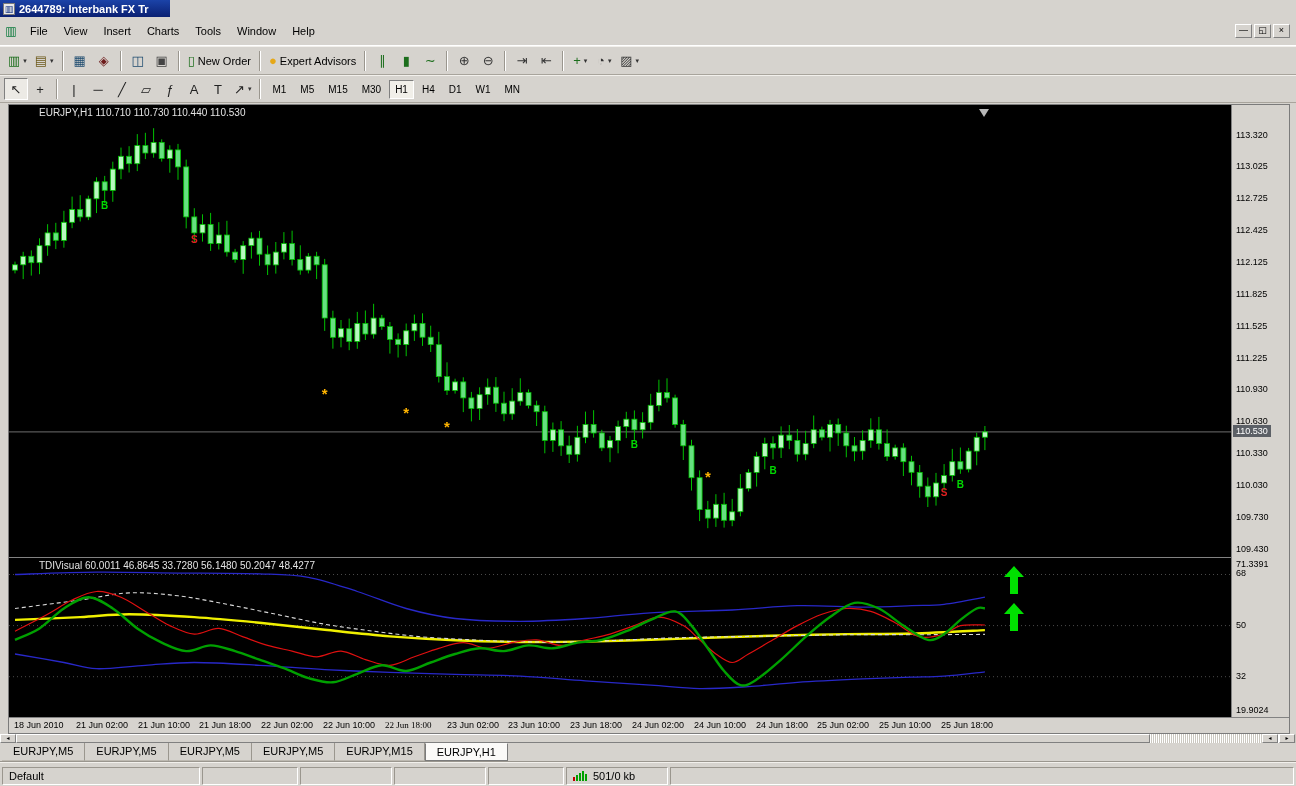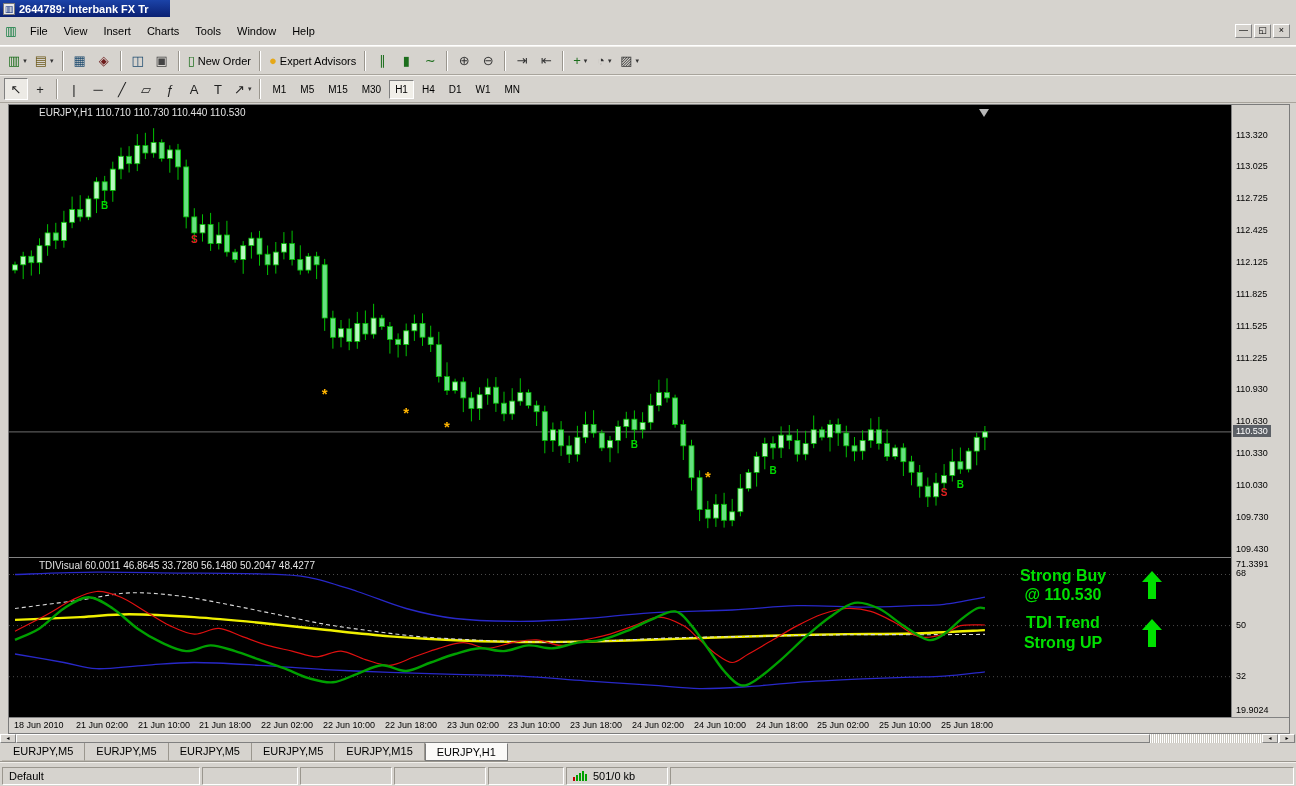--- a/index.html
+++ b/index.html
@@ -493,33 +493,25 @@
         <path d="M6.0 16.5C19.6 16.1 60.3 14.4 87.5 14.2C114.7 14.0 141.8 14.8 169.0 15.1C196.2 15.3 228.8 15.2 250.5 15.9C272.2 16.6 283.1 16.4 299.4 19.3C315.7 22.2 332.0 28.3 348.3 33.5C364.6 38.7 380.9 46.0 397.2 50.5C413.5 55.0 427.1 58.3 446.1 60.5C465.1 62.6 489.6 63.3 511.3 63.3C533.0 63.3 554.8 61.9 576.5 60.5C598.2 59.1 617.3 56.2 641.7 54.8C666.2 53.4 698.8 53.1 723.2 52.0C747.7 50.8 766.7 48.2 788.4 47.7C810.1 47.2 834.6 49.1 853.6 49.1C872.6 49.1 888.9 48.2 902.5 47.7C916.1 47.2 922.9 47.7 935.1 46.3C947.3 44.9 969.1 40.4 975.9 39.2" fill="none" stroke="#2828c8" stroke-width="1.3"></path>
         <path d="M6.0 96.0C14.2 97.4 41.3 102.0 54.9 104.5C68.5 106.9 73.9 110.2 87.5 110.7C101.1 111.2 120.1 108.3 136.4 107.3C152.7 106.3 166.3 104.5 185.3 104.5C204.3 104.5 228.8 106.1 250.5 107.3C272.2 108.5 294.0 110.4 315.7 111.6C337.4 112.7 359.2 113.6 380.9 114.4C402.6 115.2 424.4 115.8 446.1 116.4C467.8 117.0 489.6 117.0 511.3 118.1C533.0 119.2 554.8 121.4 576.5 122.9C598.2 124.4 622.7 125.9 641.7 127.2C660.7 128.5 674.3 130.3 690.6 130.6C706.9 130.8 723.2 129.6 739.5 128.6C755.8 127.6 769.4 125.6 788.4 124.3C807.4 123.1 834.6 121.8 853.6 120.9C872.6 120.1 888.9 119.7 902.5 119.2C916.1 118.8 922.9 119.0 935.1 118.1C947.3 117.2 969.1 114.5 975.9 113.8" fill="none" stroke="#2828c8" stroke-width="1.3"></path>
         <path d="M6.0 61.9C16.9 61.4 52.2 60.0 71.2 59.1C90.2 58.1 101.1 56.2 120.1 56.2C139.1 56.2 163.6 57.6 185.3 59.1C207.0 60.5 228.8 62.6 250.5 64.7C272.2 66.9 294.0 69.6 315.7 71.8C337.4 74.1 359.2 76.6 380.9 78.4C402.6 80.1 424.4 81.4 446.1 82.3C467.8 83.3 489.6 83.8 511.3 84.0C533.0 84.2 554.8 83.8 576.5 83.5C598.2 83.1 620.0 82.4 641.7 81.8C663.4 81.1 685.2 80.2 706.9 79.5C728.6 78.8 750.4 78.1 772.1 77.5C793.8 76.9 815.6 76.4 837.3 76.1C859.0 75.8 879.4 76.2 902.5 75.5C925.6 74.9 963.6 72.7 975.9 72.1" fill="none" stroke="#f0f000" stroke-width="2.4"></path>
         <path d="M6.0 50.5C16.9 49.1 52.2 44.6 71.2 42.0C90.2 39.4 103.8 35.6 120.1 34.9C136.4 34.2 152.7 35.9 169.0 37.8C185.3 39.7 201.6 43.2 217.9 46.3C234.2 49.4 250.5 52.9 266.8 56.2C283.1 59.5 299.4 63.3 315.7 66.2C332.0 69.0 348.3 71.1 364.6 73.2C380.9 75.4 397.2 77.5 413.5 78.9C429.8 80.3 446.1 81.0 462.4 81.8C478.7 82.6 495.0 83.4 511.3 83.7C527.6 84.1 543.9 84.3 560.2 84.0C576.5 83.8 592.8 83.0 609.1 82.3C625.4 81.7 641.7 80.6 658.0 80.1C674.3 79.5 690.6 79.3 706.9 78.9C723.2 78.6 739.5 78.4 755.8 78.1C772.1 77.8 788.4 77.5 804.7 77.2C821.0 77.0 834.6 76.7 853.6 76.7C872.6 76.6 898.4 76.7 918.8 76.7C939.2 76.6 966.3 76.4 975.9 76.4" fill="none" stroke="#d8d8d8" stroke-width="1.1" stroke-dasharray="4 3"></path>
         <path d="M6.0 73.2C11.4 70.4 29.1 61.4 38.6 56.2C48.1 51.0 54.9 45.8 63.1 42.0C71.2 38.2 79.3 34.0 87.5 33.5C95.7 33.0 103.8 35.9 112.0 39.2C120.1 42.5 128.3 48.6 136.4 53.4C144.6 58.1 152.7 63.8 160.8 67.6C169.0 71.4 177.2 75.6 185.3 76.1C193.5 76.6 201.6 69.9 209.8 70.4C217.9 70.9 226.1 76.1 234.2 78.9C242.4 81.8 250.5 85.1 258.6 87.4C266.8 89.8 275.0 91.2 283.1 93.1C291.3 95.0 299.4 98.8 307.6 98.8C315.7 98.8 323.9 92.6 332.0 93.1C340.1 93.6 348.3 99.3 356.4 101.6C364.6 104.0 372.8 107.8 380.9 107.3C389.1 106.8 397.2 101.6 405.4 98.8C413.5 96.0 421.7 92.6 429.8 90.3C437.9 87.9 446.1 84.6 454.3 84.6C462.4 84.6 470.6 90.3 478.7 90.3C486.9 90.3 495.0 86.0 503.2 84.6C511.3 83.2 519.5 81.3 527.6 81.8C535.8 82.2 543.9 87.4 552.1 87.4C560.2 87.4 568.4 83.7 576.5 81.8C584.6 79.9 592.8 78.5 601.0 76.1C609.1 73.7 617.3 70.4 625.4 67.6C633.5 64.7 641.7 59.1 649.9 59.1C658.0 59.1 667.5 63.8 674.3 67.6C681.1 71.4 685.2 77.0 690.6 81.8C696.0 86.5 701.5 92.2 706.9 96.0C712.3 99.7 717.8 104.5 723.2 104.5C728.6 104.5 732.7 99.7 739.5 96.0C746.3 92.2 755.8 86.5 764.0 81.8C772.1 77.0 780.3 71.8 788.4 67.6C796.6 63.3 804.7 59.1 812.9 56.2C821.0 53.4 829.2 51.0 837.3 50.5C845.5 50.1 853.6 51.0 861.8 53.4C869.9 55.7 878.1 60.5 886.2 64.7C894.4 69.0 902.5 77.0 910.7 78.9C918.8 80.8 928.3 78.0 935.1 76.1C941.9 74.2 944.6 69.1 951.4 67.6C958.2 66.1 971.8 67.1 975.9 67.0" fill="none" stroke="#e01010" stroke-width="1.2"></path>
         <path d="M6.0 81.8C10.1 79.9 22.3 75.6 30.5 70.4C38.6 65.2 46.8 55.7 54.9 50.5C63.1 45.3 71.2 39.2 79.4 39.2C87.5 39.2 95.7 45.3 103.8 50.5C112.0 55.7 120.1 64.7 128.3 70.4C136.4 76.1 144.6 80.8 152.7 84.6C160.9 88.4 169.0 92.6 177.2 93.1C185.3 93.6 193.5 87.4 201.6 87.4C209.8 87.4 217.9 90.8 226.1 93.1C234.2 95.5 242.3 98.8 250.5 101.6C258.6 104.5 266.8 107.1 274.9 110.1C283.1 113.2 291.3 117.7 299.4 120.1C307.6 122.4 315.7 125.0 323.9 124.3C332.0 123.6 340.2 118.7 348.3 115.8C356.4 113.0 364.6 107.8 372.8 107.3C380.9 106.8 389.1 113.5 397.2 113.0C405.4 112.5 413.5 107.3 421.7 104.5C429.8 101.6 438.0 98.3 446.1 96.0C454.3 93.6 462.4 90.8 470.6 90.3C478.7 89.8 486.9 93.6 495.0 93.1C503.1 92.6 511.3 87.9 519.5 87.4C527.6 87.0 535.8 90.8 543.9 90.3C552.0 89.8 560.2 86.0 568.4 84.6C576.5 83.2 584.7 83.7 592.8 81.8C601.0 79.9 609.1 76.6 617.3 73.2C625.4 69.9 633.6 65.2 641.7 61.9C649.9 58.6 659.4 52.4 666.1 53.4C672.9 54.3 677.0 61.4 682.5 67.6C687.9 73.7 693.3 82.7 698.8 90.3C704.2 97.8 709.6 106.8 715.1 113.0C720.5 119.1 725.9 125.8 731.4 127.2C736.8 128.6 740.9 125.8 747.6 121.5C754.4 117.2 764.0 108.7 772.1 101.6C780.3 94.5 788.4 86.0 796.6 78.9C804.7 71.8 812.9 64.7 821.0 59.1C829.1 53.4 837.3 46.3 845.5 44.9C853.6 43.4 861.8 46.8 869.9 50.5C878.1 54.3 886.2 62.4 894.4 67.6C902.5 72.8 912.0 80.3 918.8 81.8C925.6 83.2 929.7 79.4 935.1 76.1C940.5 72.8 946.0 66.2 951.4 61.9C956.8 57.6 963.6 52.5 967.7 50.5C971.8 48.6 974.5 50.3 975.9 50.3" fill="none" stroke="#00a000" stroke-width="2.4"></path>
       </svg>
     <div class="chart-info">TDIVisual 60.0011 46.8645 33.7280 56.1480 50.2047 48.4277</div>
     <div class="tdi-signal">
       <div class="sig-row">
-        <div class="sig-text">
-          <div>Strong Buy</div>
-          <div>@ 110.530</div>
-        </div>
         <svg class="sig-arrow" width="20" height="28" viewBox="0 0 20 28">
           <path d="M10 0 L20 11 L14 11 L14 28 L6 28 L6 11 L0 11 Z" fill="#00e000"></path>
         </svg>
       </div>
       <div class="sig-row">
-        <div class="sig-text">
-          <div>TDI Trend</div>
-          <div>Strong UP</div>
-        </div>
         <svg class="sig-arrow" width="20" height="28" viewBox="0 0 20 28">
           <path d="M10 0 L20 11 L14 11 L14 28 L6 28 L6 11 L0 11 Z" fill="#00e000"></path>
         </svg>
       </div>
     </div>
   </div>
 
   <div class="axis-col">
     <div class="price-tag" style="top: 320px;">110.530</div>
   <div class="axis-label" style="top: 25px;">113.320</div>
@@ -543,21 +535,21 @@
       <div class="axis-label" style="top: 600px;">19.9024</div>
     </div>
 
   <div class="time-row">
       <div class="time-label" style="left: 5px;">18 Jun 2010</div>
       <div class="time-label" style="left: 67px;">21 Jun 02:00</div>
       <div class="time-label" style="left: 129px;">21 Jun 10:00</div>
       <div class="time-label" style="left: 190px;">21 Jun 18:00</div>
       <div class="time-label" style="left: 252px;">22 Jun 02:00</div>
       <div class="time-label" style="left: 314px;">22 Jun 10:00</div>
-      <div class="time-label" style="left: 376px;">22 Jun 18:00</div>
+      <div class="time-label" style="left: 376px; font-family: Liberation Serif, serif;">22 Jun 18:00</div>
       <div class="time-label" style="left: 438px;">23 Jun 02:00</div>
       <div class="time-label" style="left: 499px;">23 Jun 10:00</div>
       <div class="time-label" style="left: 561px; text-align: center;">23 Jun 18:00</div>
       <div class="time-label" style="left: 623px;">24 Jun 02:00</div>
       <div class="time-label" style="left: 685px;">24 Jun 10:00</div>
       <div class="time-label" style="left: 747px;">24 Jun 18:00</div>
       <div class="time-label" style="left: 808px;">25 Jun 02:00</div>
       <div class="time-label" style="left: 870px;">25 Jun 10:00</div>
       <div class="time-label" style="left: 932px;">25 Jun 18:00</div>
     </div>

